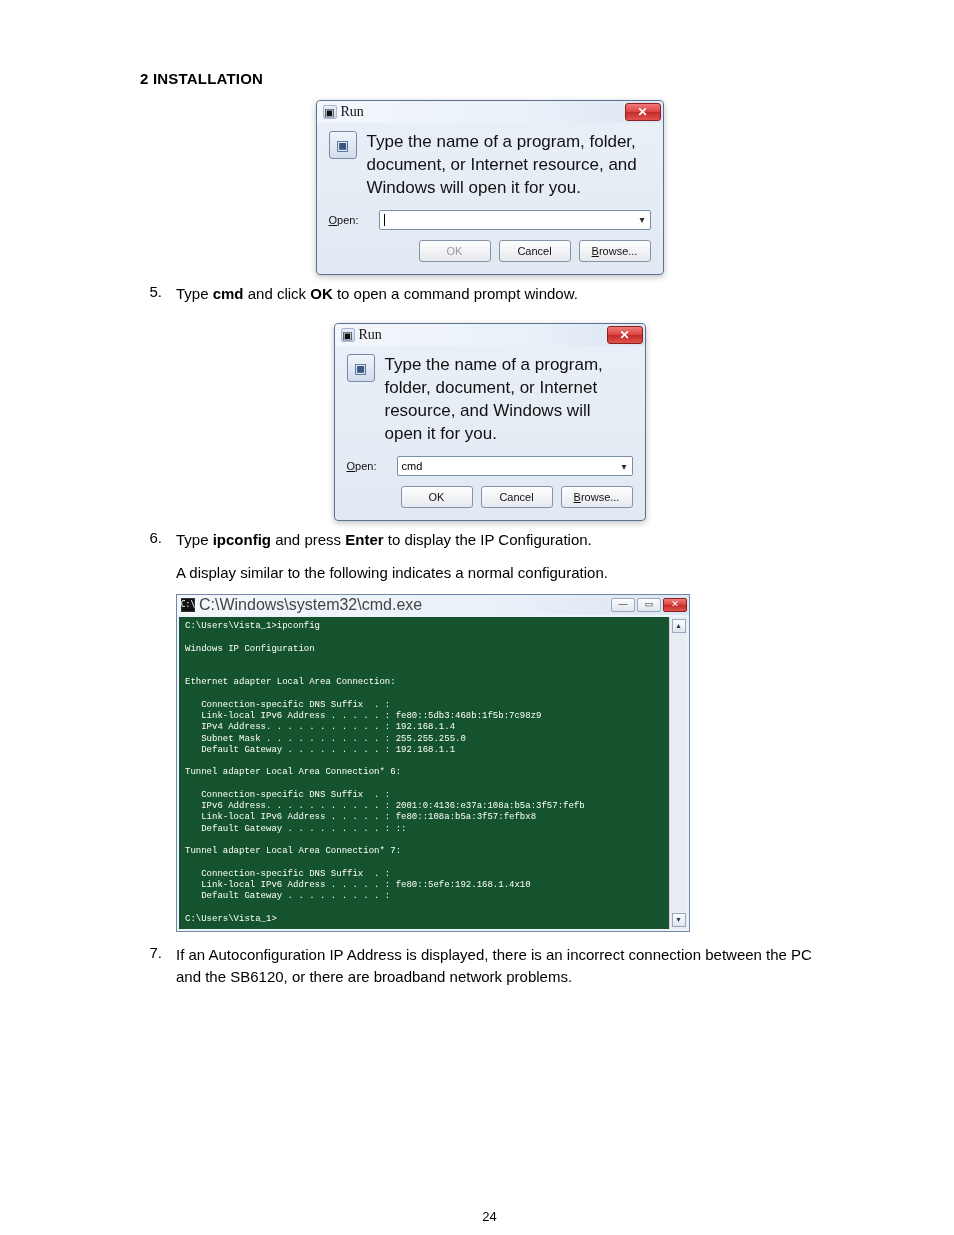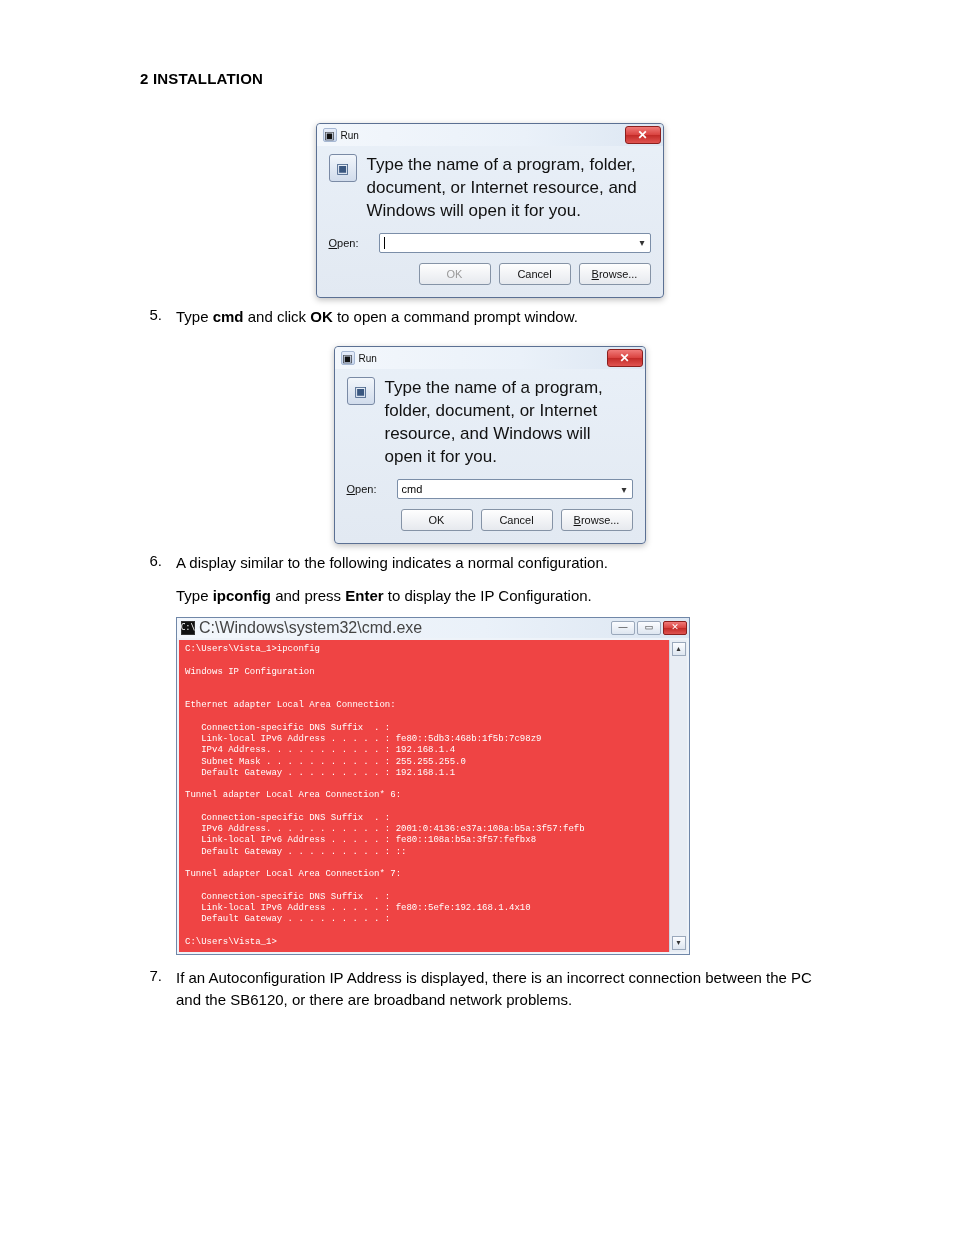--- a/index.html
+++ b/index.html
@@ -11,21 +11,21 @@
     color: #000;
     width: 954px;
   }
   .page {
     padding: 70px 115px 30px 140px;
   }
   .section-head {
     font-weight: bold;
     font-size: 15px;
     letter-spacing: 0.2px;
-    margin-bottom: 36px;
+    margin-bottom: 13px;
   }
   .figure-wrap {
     display: flex;
     justify-content: center;
     margin: 8px 0;
   }
   
   .run-dialog {
     width: 348px;
     background: linear-gradient(#e9f0f8, #e2e9f2);
@@ -47,21 +47,21 @@
   }
   .run-title .icon16 {
     width: 14px; height: 14px;
     margin-right: 4px;
     display: inline-flex; align-items:center; justify-content:center;
     font-size: 11px;
     background: linear-gradient(#e8eefa,#c7d6ee);
     border: 1px solid #a7b8d3;
     border-radius: 2px;
   }
-  .run-title-text { flex: 1; font-size: 10px; }
+  .run-title-text { flex: 1; font-size: 14px; font-family: Liberation Serif, serif; }
   .run-close {
     width: 36px; height: 18px;
     margin-right: 2px;
     background: linear-gradient(#f07a78,#d9423f 50%, #c22a27 51%, #e05350);
     border: 1px solid #8b1f1d;
     border-radius: 3px;
     color: #fff;
     display: flex; align-items:center; justify-content:center;
     font-weight: bold;
     font-size: 12px;
@@ -158,21 +158,21 @@
     background:linear-gradient(#fbfcff,#dee6f0);
     display:flex;align-items:center;justify-content:center;font-size:9px;color:#333;
   }
   .cmd-winbtn.close { background: linear-gradient(#f07a78,#d9423f 50%, #c22a27 51%, #e05350); color:#fff;border-color:#8b1f1d; }
   .cmd-inner {
     margin: 2px;
     display:flex;
   }
   .cmd-screen {
     flex:1;
-    background:#ef4444;
+    background:#14532d;
     color:#fff;
     font-family: "Courier New", monospace;
     font-size: 9px;
     line-height: 1.25;
     padding: 4px 6px;
     white-space: pre;
     overflow:hidden;
   }
   .cmd-scroll {
     width: 18px;
@@ -265,22 +265,22 @@
             <span>rowse...</span>
           </div>
       </div>
     </div>
   </div>
 
   <ol class="steps">
     <li>
       <div class="step-num">6.</div>
       <div class="step-body">
+        <p><span>Type </span><span class="b">ipconfig</span><span> and press </span><span class="b">Enter</span><span> to display the IP Configuration.</span></p>
         <p>A display similar to the following indicates a normal configuration.</p>
-        <p><span>Type </span><span class="b">ipconfig</span><span> and press </span><span class="b">Enter</span><span> to display the IP Configuration.</span></p>
 
         <div class="cmd-wrap">
           <div class="cmd-title">
             <div class="cmd-ico">C:\</div>
             <div class="cmd-title-text">C:\Windows\system32\cmd.exe</div>
             <div class="cmd-winbtns">
               <div class="cmd-winbtn">—</div>
               <div class="cmd-winbtn">▭</div>
               <div class="cmd-winbtn close">✕</div>
             </div>

